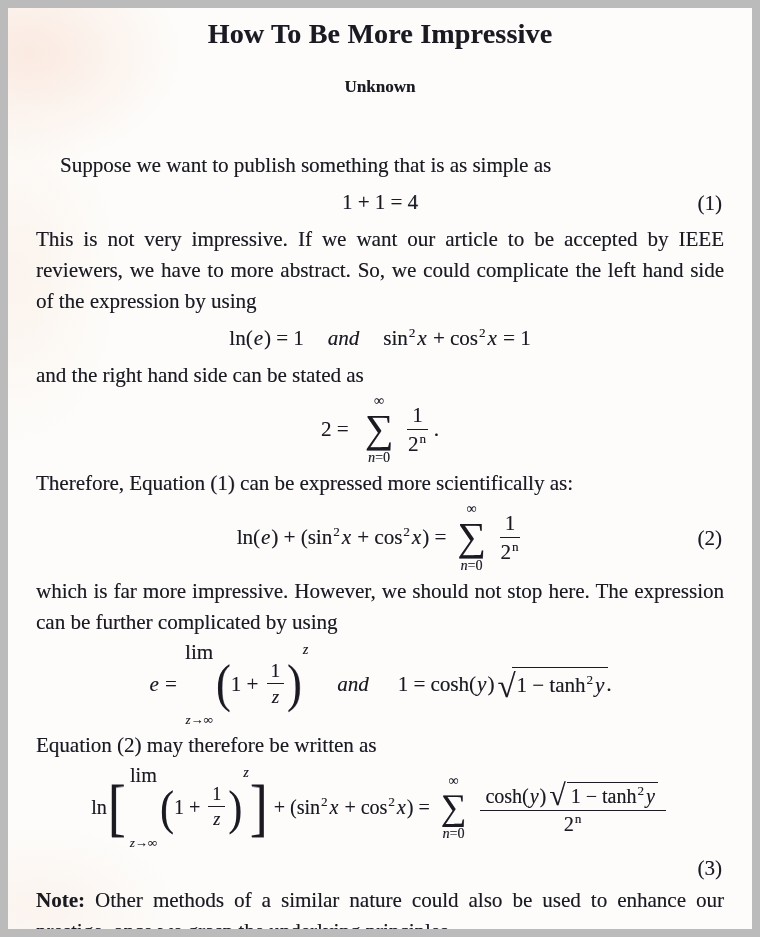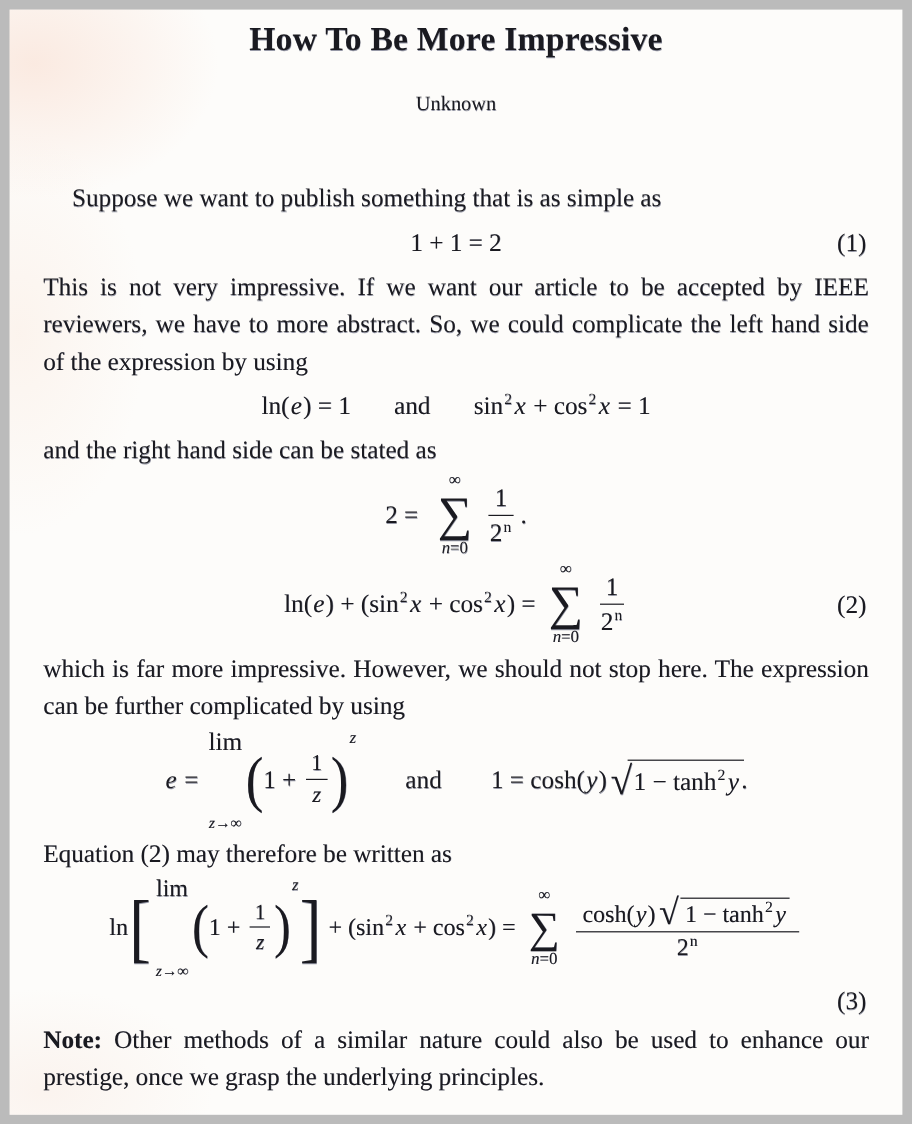--- a/index.html
+++ b/index.html
@@ -17,37 +17,37 @@
       radial-gradient(ellipse 150px 240px at 8px 270px, rgba(249,228,214,0.35), rgba(249,228,214,0) 70%),
       radial-gradient(ellipse 200px 120px at 30px 900px, rgba(246,224,212,0.3), rgba(246,224,212,0) 70%),
       #fdfcfa;
     padding:6px 28px 0 28px;
     color:#1a1a20;
     font-size:21px; line-height:31px;
     text-shadow:0.3px 0.3px 0.4px rgba(25,30,65,0.45);
     overflow:hidden;
   }
   h1.title { font-size:28px; font-weight:bold; text-align:center; line-height:36px; margin-top:2px; letter-spacing:0.2px; }
-  .author { text-align:center; font-weight:normal; font-size:17px; margin-top:24px; line-height:22px; }
+  .author { text-align:center; font-weight:bold; font-size:17px; margin-top:24px; line-height:22px; }
   p.p { text-align:justify; }
   p.indent { text-indent:24px; margin-top:52px; }
   b.nb { font-weight:bold; }
 
   
   .eqrow { position:relative; text-align:center; margin:6px 0; }
   .eqtag { position:absolute; right:2px; top:50%; transform:translateY(-50%); }
   .disp { display:flex; justify-content:center; align-items:center; position:relative; gap:5px; margin:3px 0; }
   .tagline { text-align:right; padding-right:2px; line-height:30px; margin-bottom:2px; }
 
   
   i.v { font-style:italic; padding:0 1px; }
   sup.sp { font-size:13px; line-height:0; vertical-align:8px; padding:0 1px; }
   .grp { white-space:nowrap; }
   .grp-flex { display:inline-flex; align-items:center; white-space:nowrap; }
-  .conj { margin:0 36px; }
+  .conj { margin:0 24px;font-style:italic; }
   .mt { white-space:pre; }
 
   
   .bigop { display:inline-flex; flex-direction:column; align-items:center; line-height:1; margin:0 6px; }
   .bo-t { font-size:14px; line-height:14px; }
   .bo-s { font-size:40px; line-height:42px; }
   .bo-b { font-size:14px; line-height:15px; white-space:nowrap; }
   .bo-b i { font-style:italic; }
 
   
@@ -84,21 +84,21 @@
 <body>
 
 <div class="page">
 
   <h1 class="title">How To Be More Impressive</h1>
   <div class="author">Unknown</div>
 
   <p class="p indent">Suppose we want to publish something that is as simple as</p>
 
   <div class="eqrow">
-    <span>1 + 1 = 2</span>
+    <span>1 + 1 = 4</span>
     <span class="eqtag">(1)</span>
   </div>
 
   <p class="p">This is not very impressive. If we want our article to be accepted by IEEE reviewers, we have to more abstract. So, we could complicate the left hand side of the expression by using</p>
 
   <div class="eqrow">
     <span class="grp"><span>ln(</span><i class="v">e</i><span>) = 1</span></span><span class="conj">and</span><span class="grp"><span>sin</span><sup class="sp">2</sup><i class="v">x</i><span> + </span><span>cos</span><sup class="sp">2</sup><i class="v">x</i><span> = 1</span></span>
   </div>
 
   <p class="p">and the right hand side can be stated as</p>
@@ -112,20 +112,21 @@
     </span>
     <span class="frac">
       <span class="fr-n">
           <span>1</span>
         </span>
       <span class="fr-d"><span>2</span><sup class="sp">n</sup></span>
     </span>
     <span class="mt period">.</span>
   </div>
 
+  <p class="p">Therefore, Equation (1) can be expressed more scientifically as:</p>
 
   <div class="disp">
     <span class="grp"><span>ln(</span><i class="v">e</i><span>) + (sin</span><sup class="sp">2</sup><i class="v">x</i><span> + cos</span><sup class="sp">2</sup><i class="v">x</i><span>) = </span></span>
     <span class="bigop">
       <span class="bo-t">∞</span>
       <span class="bo-s">∑</span>
       <span class="bo-b"><i>n</i><span>=0</span></span>
     </span>
     <span class="frac">
       <span class="fr-n">

